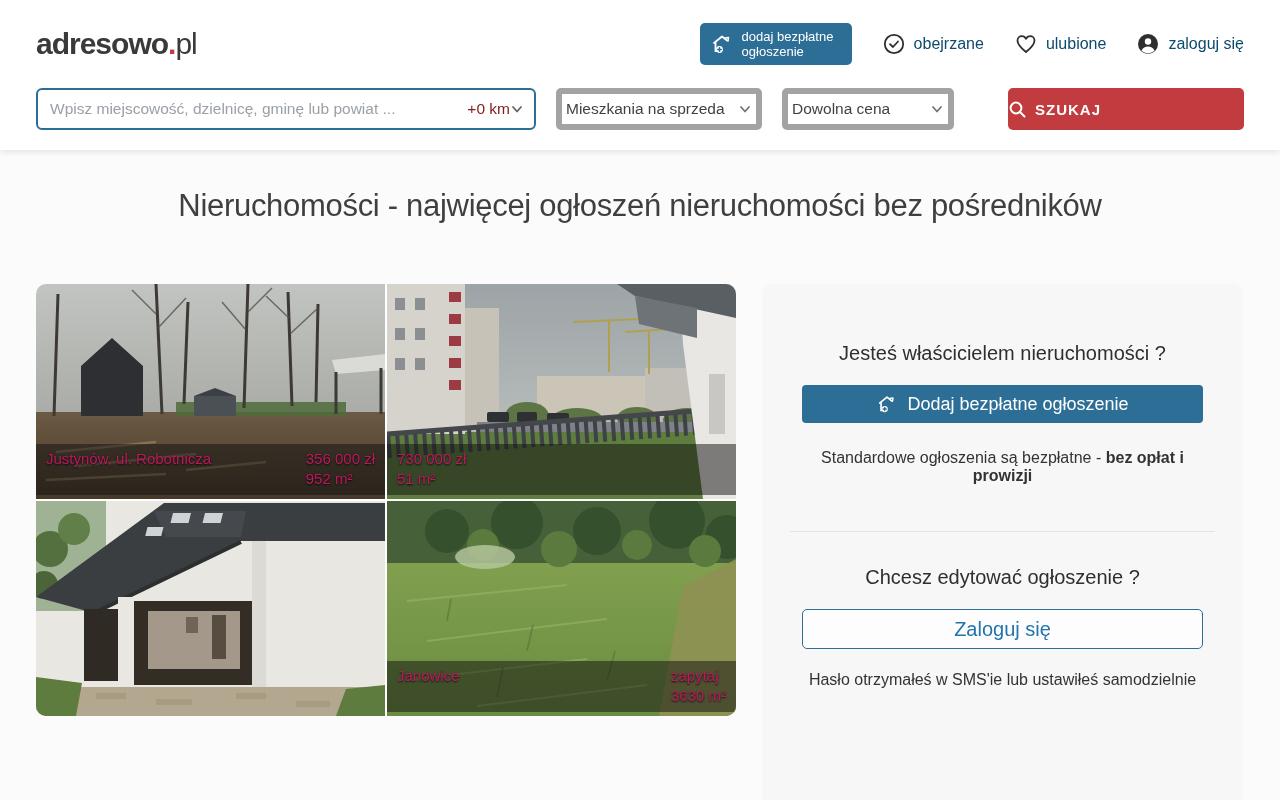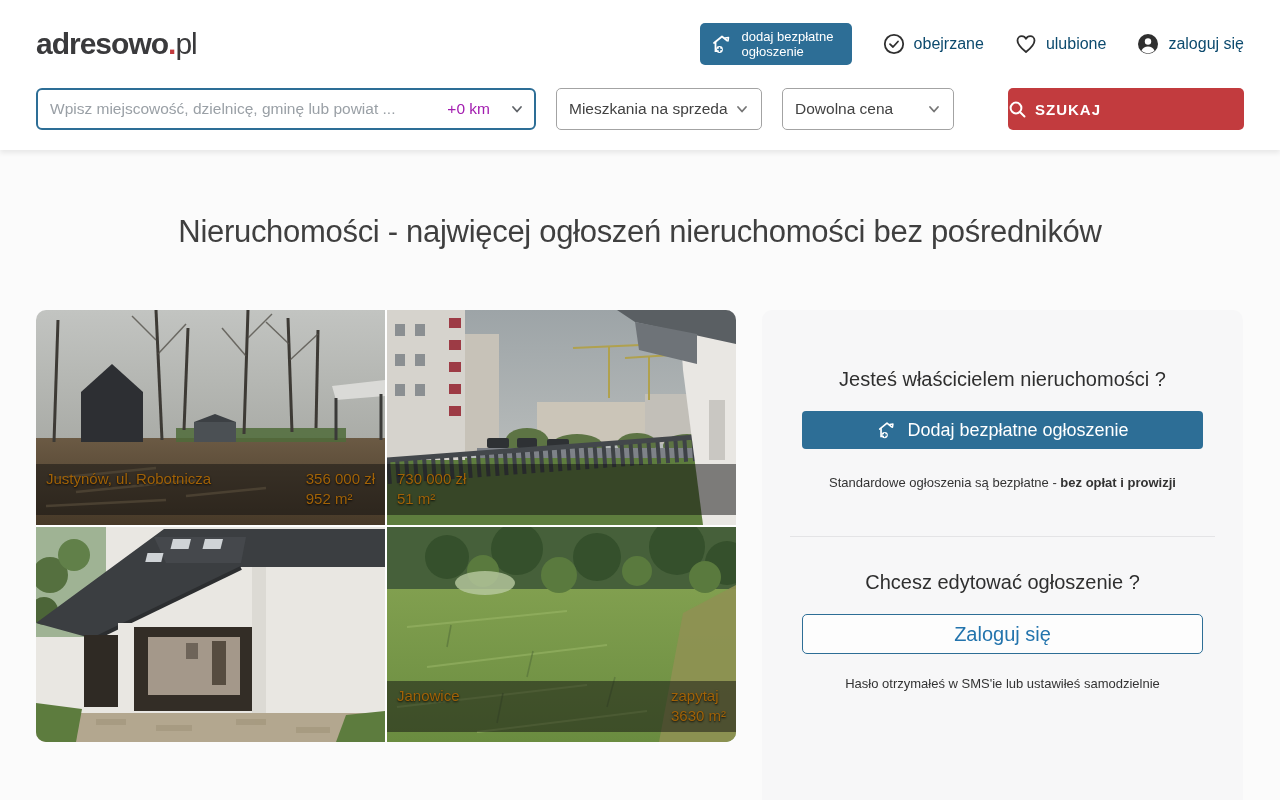--- a/index.html
+++ b/index.html
@@ -65,47 +65,47 @@
     padding: 0 10px 0 12px;
   }
   .search-box input {
     border: none; outline: none; flex: 1;
     font-size: 15.5px; color: #b91c1c;
     font-family: "Liberation Sans", sans-serif;
     background: transparent;
   }
   .search-box input::placeholder { color: #9aa0a6; opacity: 1; }
   .radius-select {
-    display: flex; align-items: center; gap: 20px;
-    color: #a21caf; font-size: 15.5px; cursor: pointer; white-space: nowrap;
+    display: flex; align-items: center; gap: 0;
+    color: #7f1d1d; font-size: 15.5px; cursor: pointer; white-space: nowrap;
     background: none; border: none; font-family: "Liberation Sans", sans-serif;
   }
   .fake-select {
     height: 42px; background: #fff;
-    border: 1px solid #a3a3a3; border-radius: 5px;
+    border: 6px solid #a3a3a3; border-radius: 5px;
     display: flex; align-items: center; justify-content: space-between;
-    padding: 0 12px; font-size: 15.5px; color: #424242;
+    padding: 0 4px; font-size: 15.5px; color: #424242;
     cursor: pointer; white-space: nowrap;
     font-family: "Liberation Sans", sans-serif;
   }
   .select-category { width: 206px; }
   .select-price { width: 172px; }
   .btn-szukaj {
     margin-left: auto;
     width: 236px; height: 42px;
     background: #c23b3e; color: #fff;
     border: none; border-radius: 5px;
     font-size: 15px; font-weight: bold; letter-spacing: 1px;
     display: flex; align-items: center; gap: 8px;
     cursor: pointer; font-family: "Liberation Sans", sans-serif;
   }
 
   
   .hero-title {
-    margin-top: 62px;
+    margin-top: 36px;
     text-align: center;
     font-size: 31px;
     font-weight: 300;
     color: #3f3f3f;
     line-height: 40px;
     letter-spacing: -0.3px;
   }
 
   
   .content {
@@ -121,24 +121,24 @@
     grid-template-columns: 349px 349px;
     gap: 2px;
     border-radius: 10px;
     overflow: hidden;
     background: #fff;
     flex-shrink: 0;
   }
   .listing-card { position: relative; width: 349px; height: 215px; overflow: hidden; cursor: pointer; }
   .listing-card svg { display: block; width: 349px; height: 215px; }
   .listing-caption {
-    position: absolute; left: 0; right: 0; bottom: 10px;
+    position: absolute; left: 0; right: 0; bottom: 4px;
     min-height: 49px;
     background: rgba(15,15,15,0.5);
-    color: #a16207;
+    color: #be185d;
     display: flex;
     justify-content: space-between;
     padding: 5px 10px 6px 10px;
     font-size: 15px;
     line-height: 20px;
     text-shadow: 0 1px 2px rgba(0,0,0,0.85);
   }
   .listing-location { max-width: 58%; }
   .listing-figures { text-align: left; }
 
@@ -166,21 +166,21 @@
   }
   .btn-login {
     width: 100%; height: 40px;
     background: #fdfdfd; color: #2374ad;
     border: 1px solid #2d6e96; border-radius: 5px;
     font-size: 20px;
     display: flex; align-items: center; justify-content: center;
     cursor: pointer; margin-bottom: 22px;
     font-family: "Liberation Sans", sans-serif;
   }
-  .sidebar-note { font-size: 13px; color: #333; }
+  .sidebar-note { font-size: 16px; color: #333; }
   .sidebar-note b { font-weight: bold; }
 
   .icon { display: inline-flex; flex-shrink: 0; }
 </style>
 </head>
 <body>
 
 <div class="page">
 
   <header class="header">

